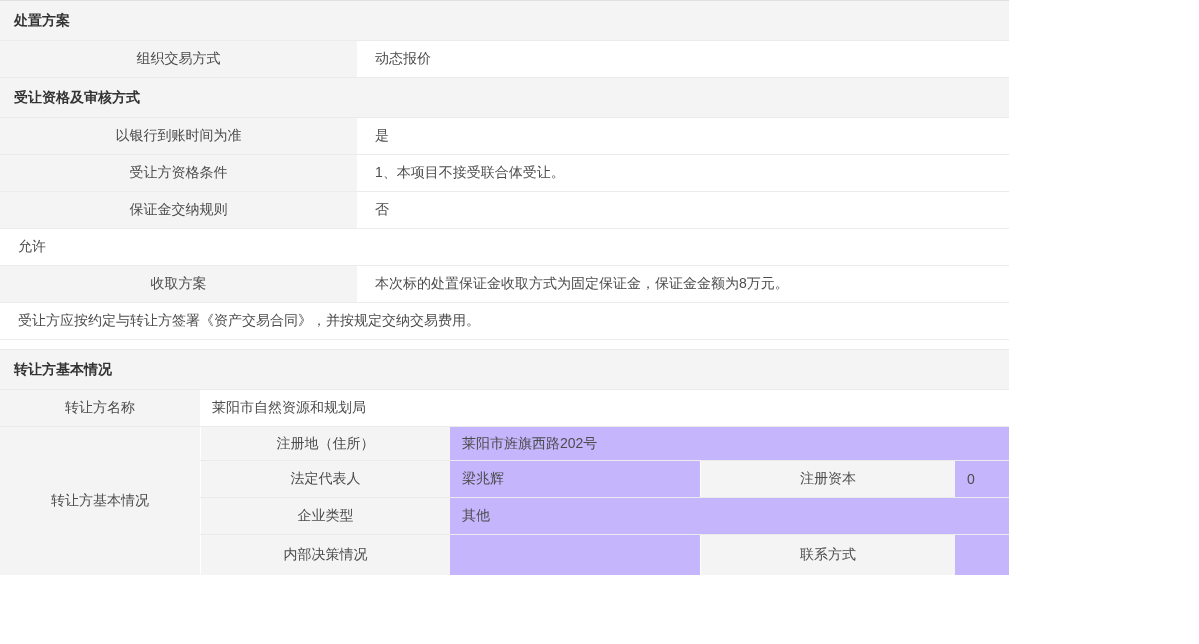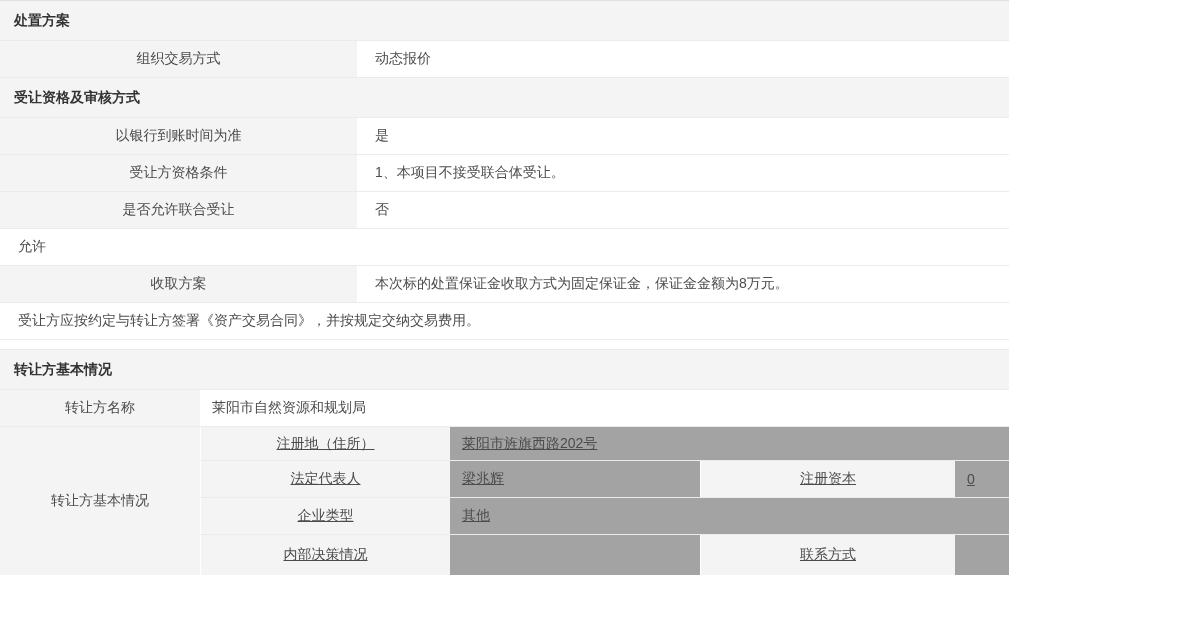--- a/index.html
+++ b/index.html
@@ -50,21 +50,21 @@
   .group-row { display: flex; border-bottom: 0; height: auto; }
   .outer-label {
     width: 200px;
     background: #f4f4f5;
     display: flex;
     align-items: center;
     justify-content: center;
     color: #4c4c4c;
   }
   .nested { flex: 1 1 auto; display: flex; flex-direction: column; }
-  .nrow { display: flex; border-bottom: 1px solid #ebebeb; background: #a3a3a3; text-decoration: underline; }
+  .nrow { display: flex; border-bottom: 1px solid #ebebeb; background: #c4b5fd; }
   .h34 { height: 34px; }
   .h37 { height: 37px; }
   .h40 { height: 40px; border-bottom: 0; }
   .bl { border-left: 1px solid #ffffff; }
   .value2 { padding-left: 12px; text-align: right; }
 </style>
 </head>
 <body>
 
 <div class="page">
@@ -82,21 +82,21 @@
 
     <div class="row">
       <div class="cell label w357">以银行到账时间为准</div>
       <div class="cell value flex1">是</div>
     </div>
     <div class="row">
       <div class="cell label w357">受让方资格条件</div>
       <div class="cell value flex1">1、本项目不接受联合体受让。</div>
     </div>
     <div class="row">
-      <div class="cell label w357">是否允许联合受让</div>
+      <div class="cell label w357">保证金交纳规则</div>
       <div class="cell value flex1">否</div>
     </div>
     <div class="row">
       <div class="cell value flex1">允许</div>
     </div>
 
 
     <div class="row">
       <div class="cell label w357">收取方案</div>
       <div class="cell value flex1">本次标的处置保证金收取方式为固定保证金，保证金金额为8万元。</div>

